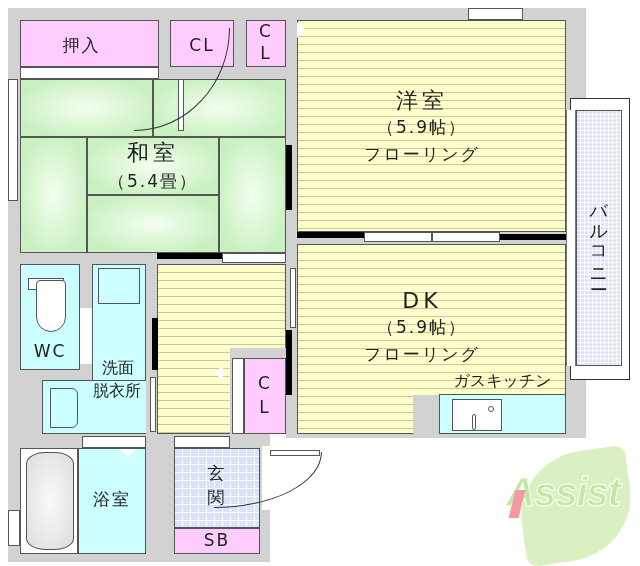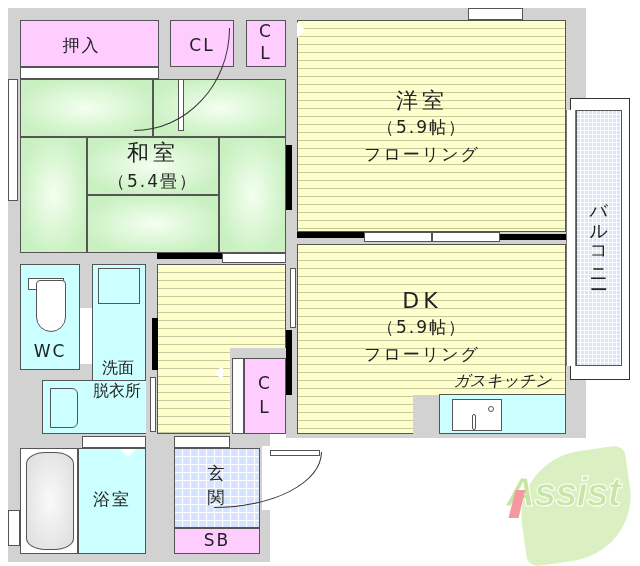--- a/index.html
+++ b/index.html
@@ -84,21 +84,21 @@
 
 <div class="abs floor" style="left:297px;top:244px;width:269px;height:190px;"></div>
 <div class="abs wall" style="left:413px;top:395px;width:26px;height:40px;"></div>
 <div class="abs aqua" style="left:439px;top:394px;width:127px;height:40px;"></div>
 <div class="abs" style="left:452px;top:399px;width:50px;height:32px;background:#fff;border:1px solid #555;"></div>
 <div class="abs" style="left:472px;top:414px;width:4px;height:16px;background:#fff;border:1px solid #555;border-radius:3px;"></div>
 <div class="abs" style="left:488px;top:406px;width:6px;height:6px;border:1px solid #555;border-radius:50%;"></div>
 <div class="label lg" style="left:297px;top:288px;width:250px;">DK</div>
 <div class="label md" style="left:297px;top:318px;width:250px;">（5.9帖）</div>
 <div class="label md" style="left:297px;top:345px;width:250px;">フローリング</div>
-<div class="label sm" style="left:445px;top:372px;width:115px;font-style:italic;">ガスキッチン</div>
+<div class="label sm" style="left:445px;top:372px;width:115px;">ガスキッチン</div>
 
 <div class="abs blackbar" style="left:157px;top:253px;width:65px;height:6px;"></div>
 <div class="abs sash" style="left:222px;top:253px;width:64px;height:10px;"></div>
 <div class="abs floor" style="left:157px;top:264px;width:129px;height:170px;"></div>
 <div class="abs blackbar" style="left:286px;top:330px;width:6px;height:65px;"></div>
 <div class="abs sash" style="left:290px;top:268px;width:6px;height:60px;"></div>
 <div class="abs blackbar" style="left:152px;top:318px;width:6px;height:52px;"></div>
 <div class="abs sash" style="left:150px;top:377px;width:6px;height:55px;"></div>
 
 <div class="abs wall" style="left:230px;top:348px;width:56px;height:86px;"></div>

